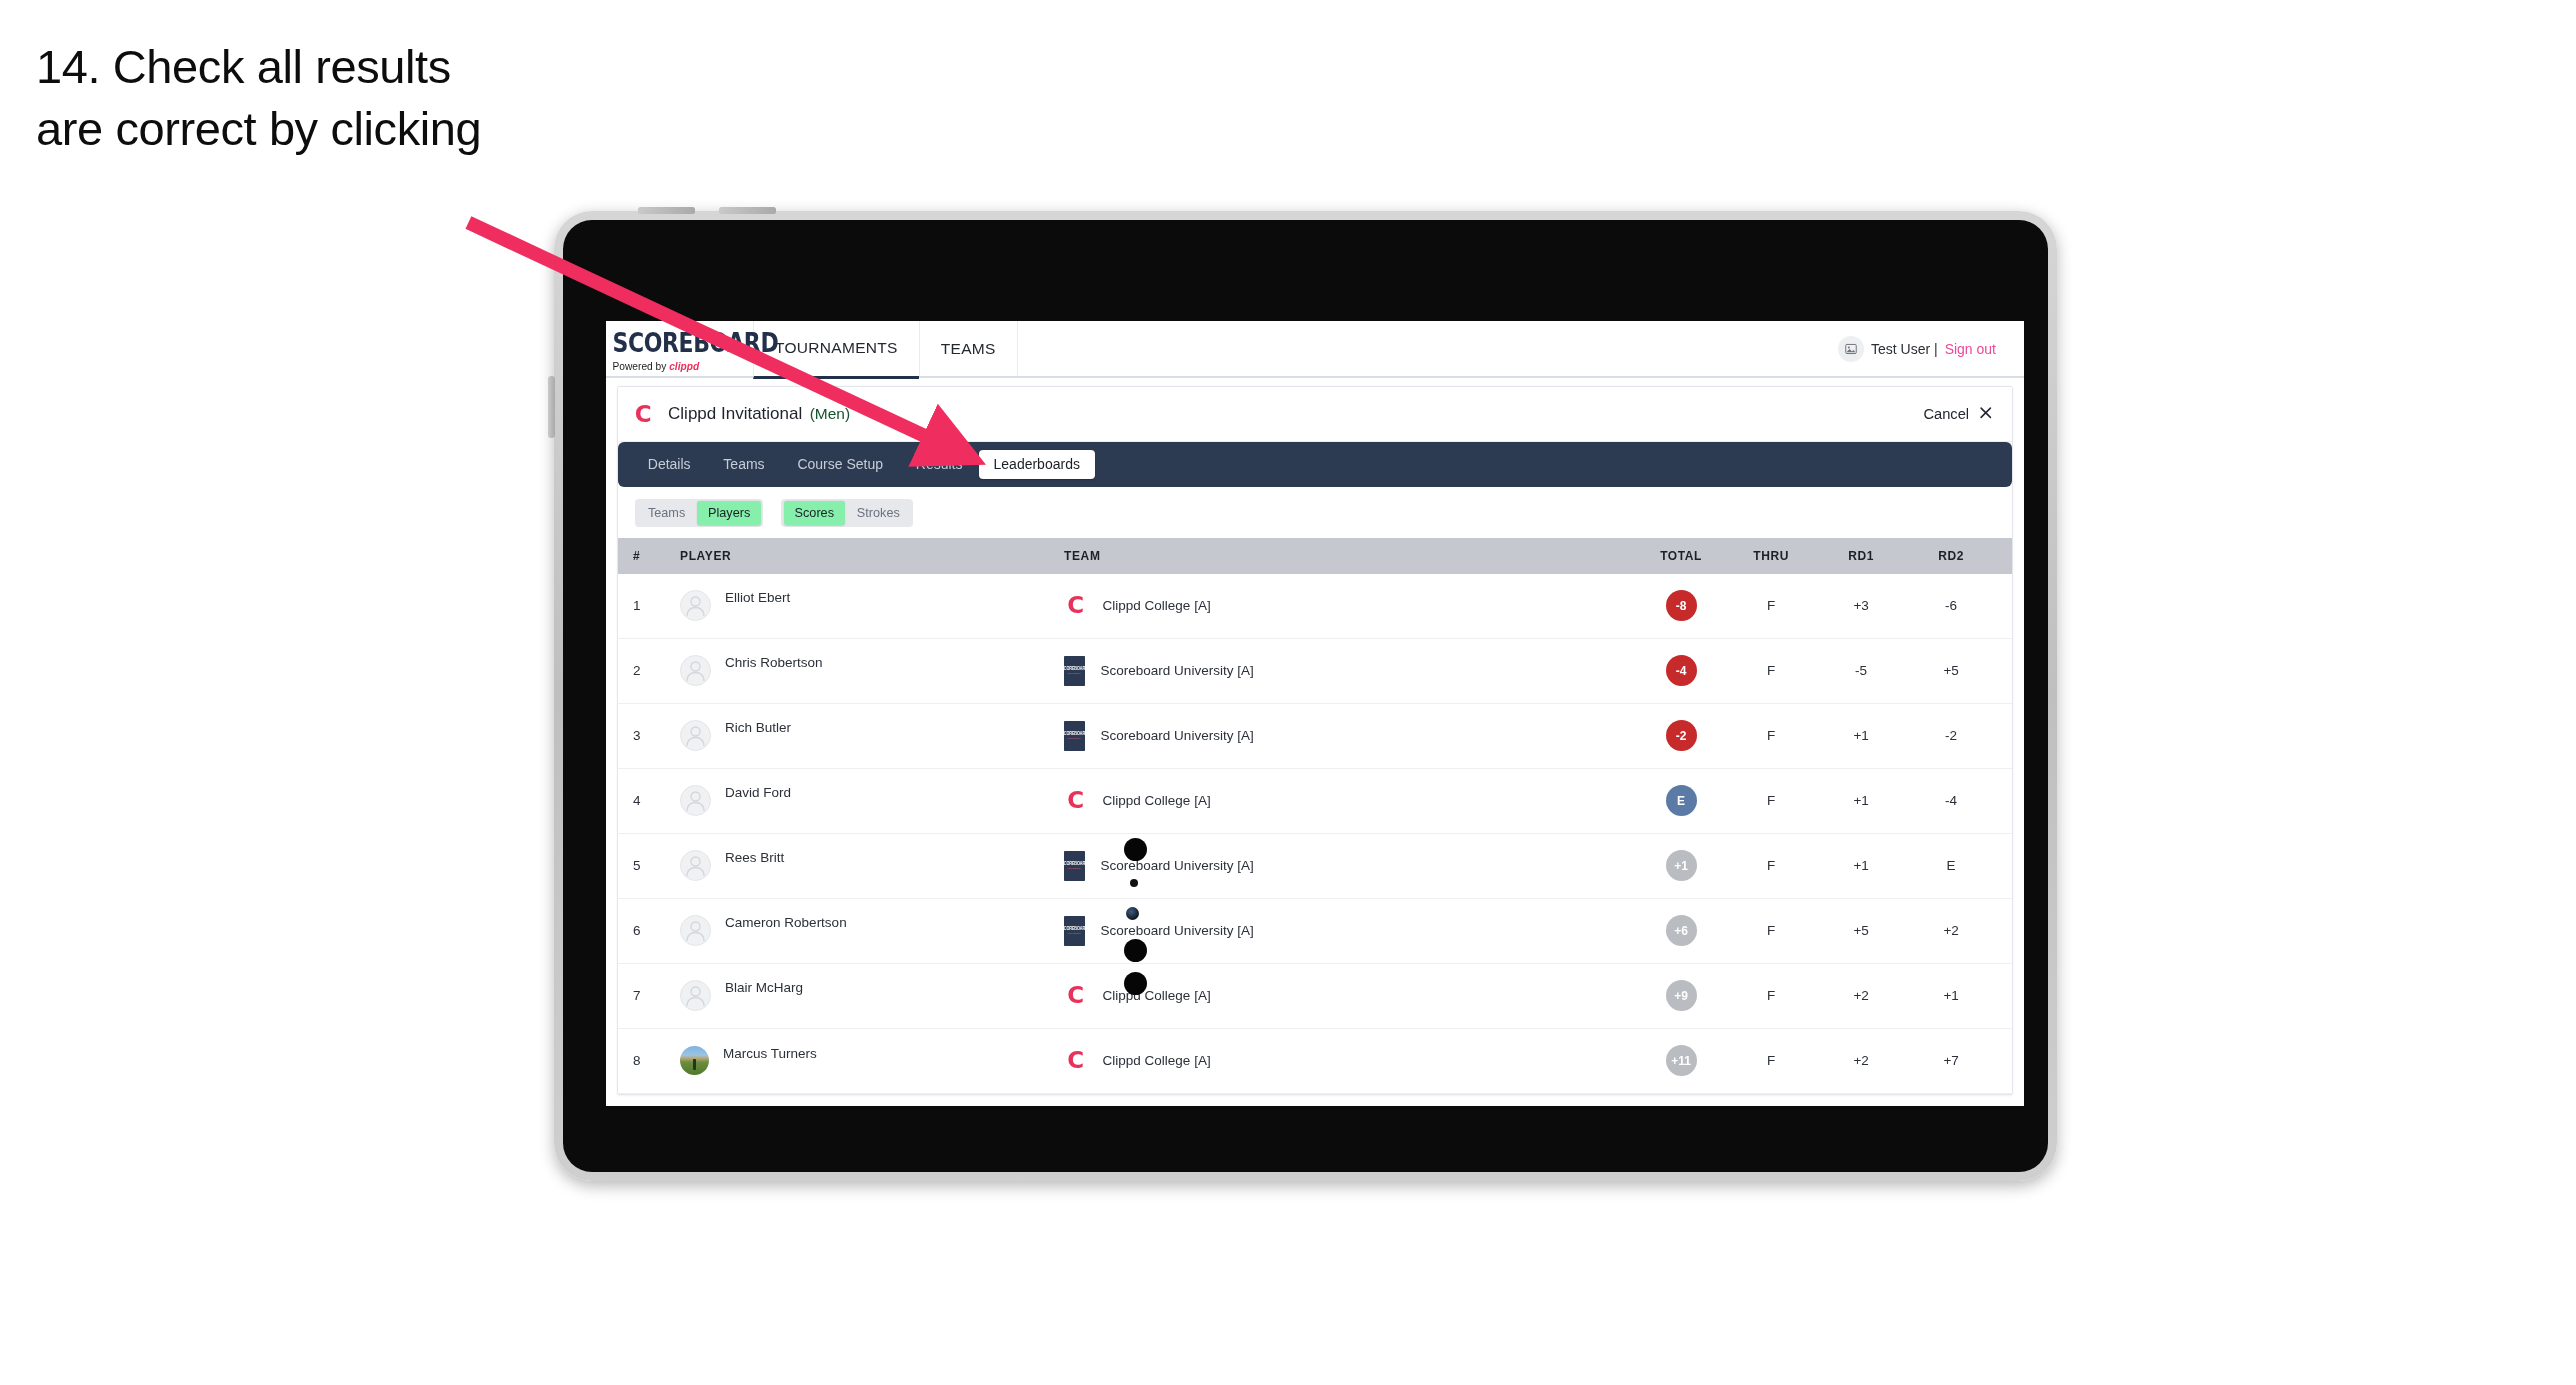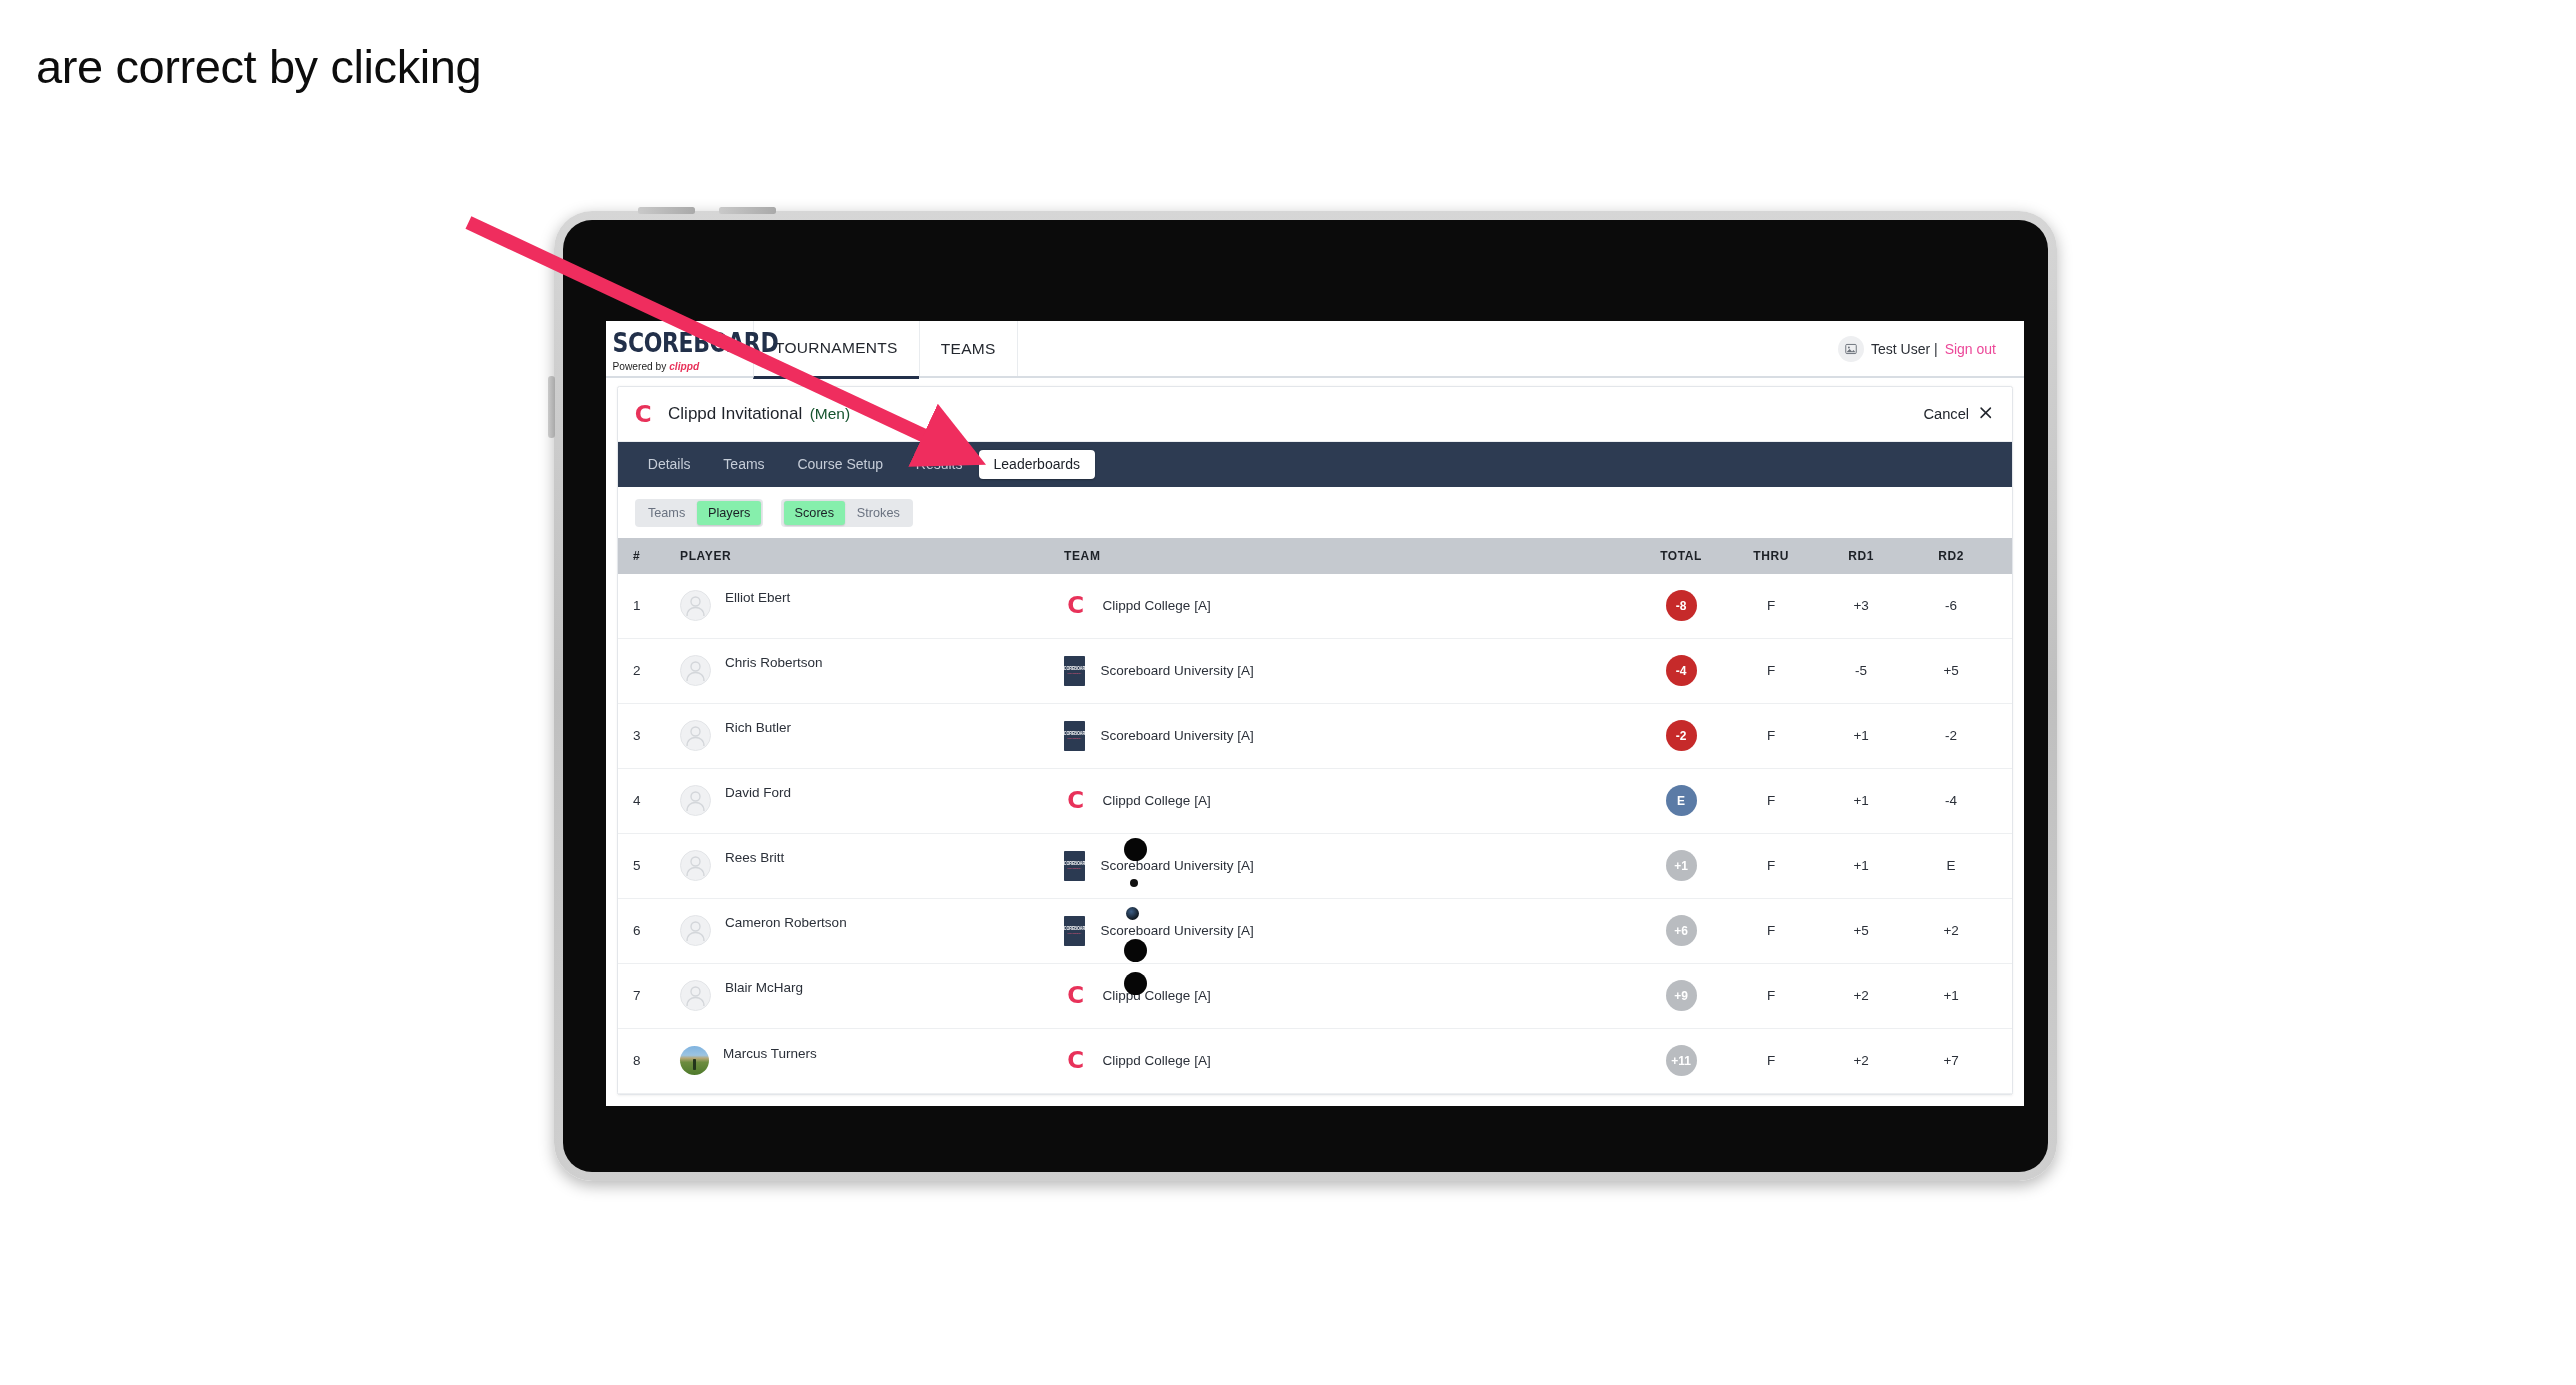--- a/index.html
+++ b/index.html
@@ -216,20 +216,21 @@
     cursor: pointer;
   }
 
   
   #tabstrip {
     height: 45px;
     background: #2d3b52;
     display: flex;
     align-items: center;
     padding: 0 13px;
+    border-radius: 6px;
   }
   .tab {
     font-size: 14px;
     color: #c6cdd8;
     padding: 0 16.4px;
     line-height: 45px;
     cursor: pointer;
   }
   .tab.active {
     background: #ffffff;
@@ -376,20 +377,21 @@
     color: #ffffff;
   }
   .badge.under  { background: #c62a2a; }
   .badge.even   { background: #5b7ba6; }
   .badge.over   { background: #b9bcc0; }
 </style>
 </head>
 <body>
 
 <div id="instruction">
+  <div>14. Check all results</div>
   <div>are correct by clicking</div>
 </div>
 
 <div id="tablet">
   <div id="tablet-screen">
 
     <div id="app">
 
       <div id="topbar">
         <div id="logo-block">

